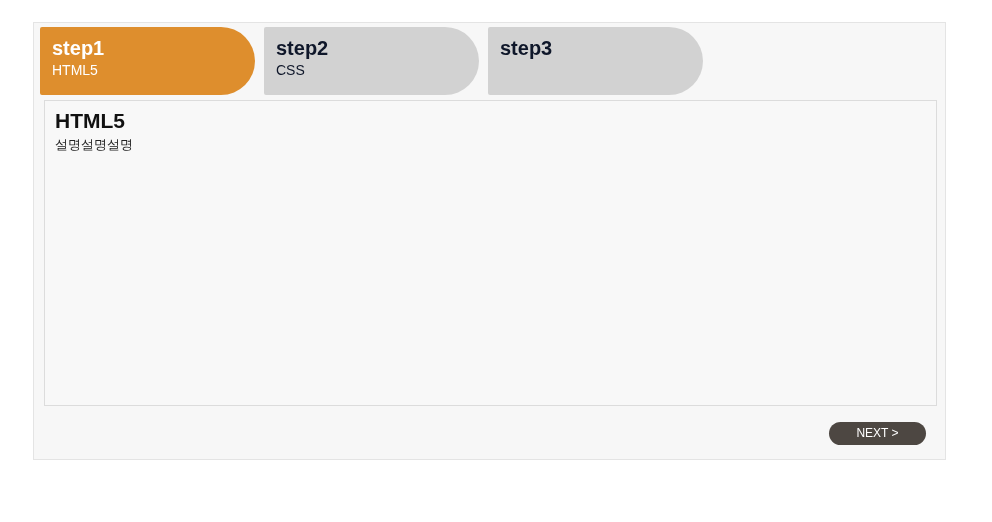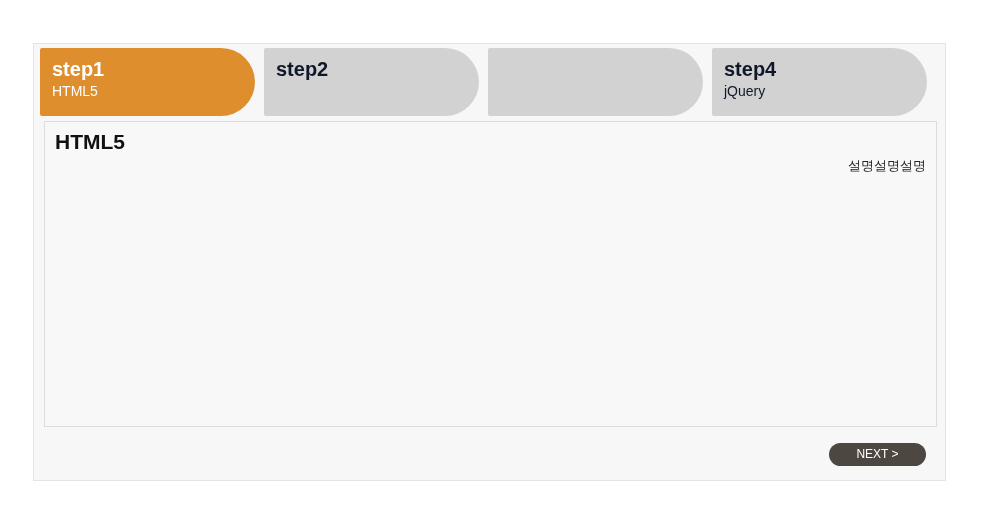--- a/index.html
+++ b/index.html
@@ -4,21 +4,21 @@
 <style>
   * { margin: 0; padding: 0; box-sizing: border-box; }
   html, body {
     width: 992px; height: 522px;
     background: #ffffff;
     font-family: "Liberation Sans", sans-serif;
     overflow: hidden;
   }
   .wizard-container {
     position: absolute;
-    left: 33px; top: 43px;
+    left: 33px; top: 22px;
     width: 913px; height: 438px;
     background: #f7f7f7;
     border: 1px solid #e4e4e4;
   }
   .tabs-row {
     position: absolute;
     left: 6px; top: 4px;
     display: flex;
     gap: 9px;
   }
@@ -56,21 +56,20 @@
   .content-title {
     font-size: 21px;
     font-weight: bold;
     color: #111111;
     line-height: 28px;
   }
   .content-desc {
     font-size: 13px;
     color: #222222;
     line-height: 20px;
-    text-align: right;
   }
   .next-button {
     position: absolute;
     right: 19px; top: 399px;
     width: 97px; height: 23px;
     background: #4d4742;
     border: none;
     border-radius: 12px;
     color: #ffffff;
     font-family: "Liberation Sans", sans-serif;
@@ -86,26 +85,24 @@
 
 <div class="wizard-container">
 
   <div class="tabs-row">
     <div class="tab active">
       <span class="tab-step">step1</span>
       <span class="tab-label">HTML5</span>
     </div>
     <div class="tab">
       <span class="tab-step">step2</span>
+      <span class="tab-label">CSS</span>
     </div>
     <div class="tab">
-    </div>
-    <div class="tab">
-      <span class="tab-step">step4</span>
-      <span class="tab-label">jQuery</span>
+      <span class="tab-step">step3</span>
     </div>
   </div>
 
   <div class="content-box">
     <div class="content-title">HTML5</div>
     <div class="content-desc">설명설명설명</div>
   </div>
 
   <button class="next-button">NEXT &gt;</button>
 

